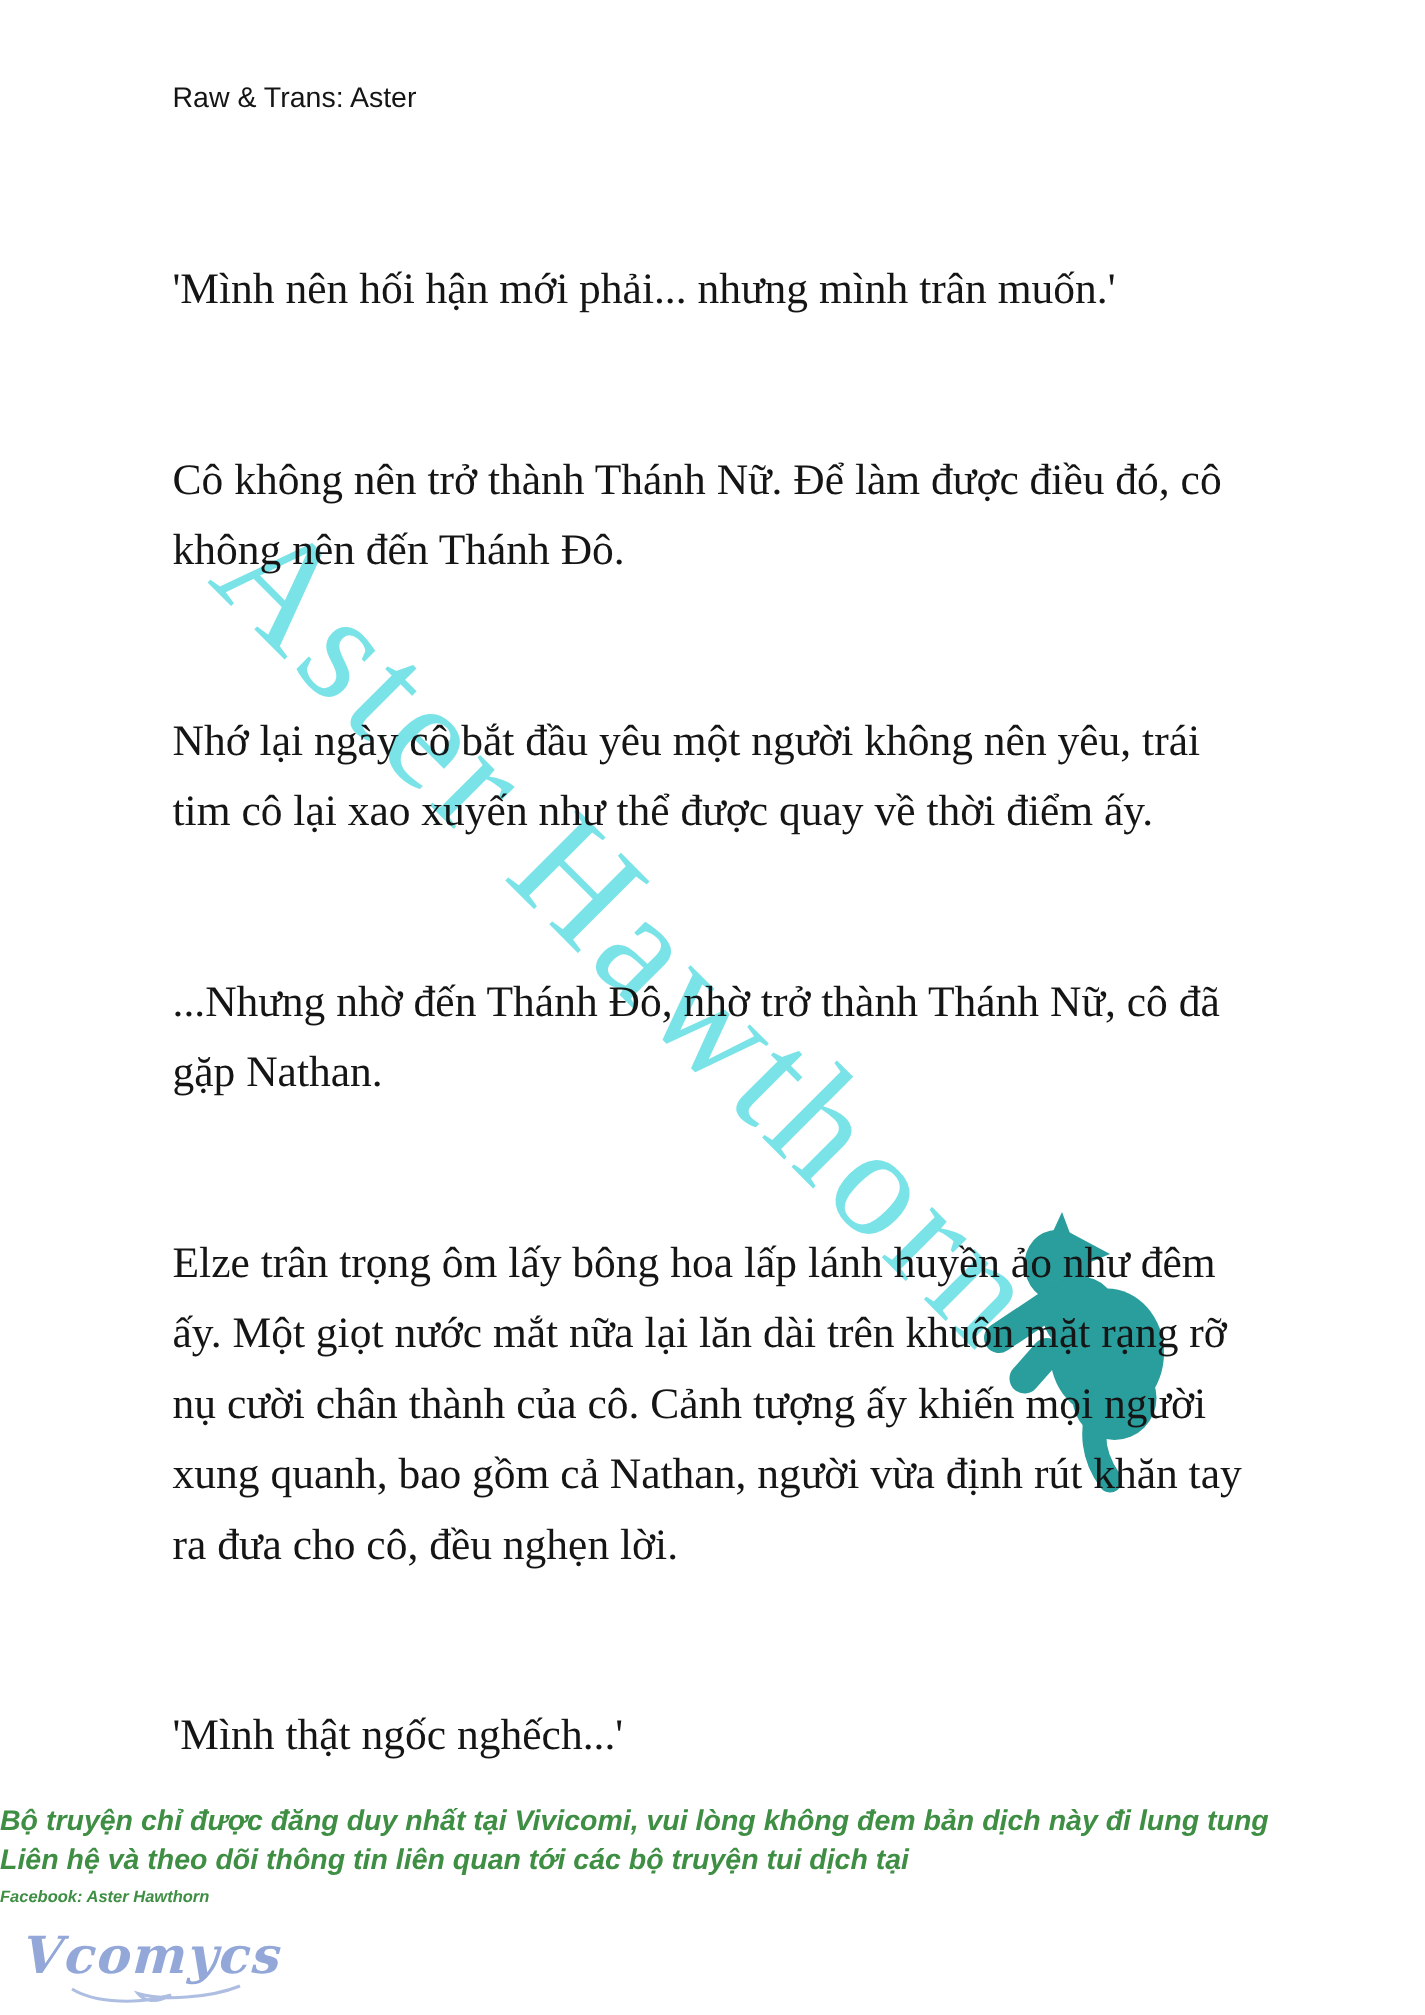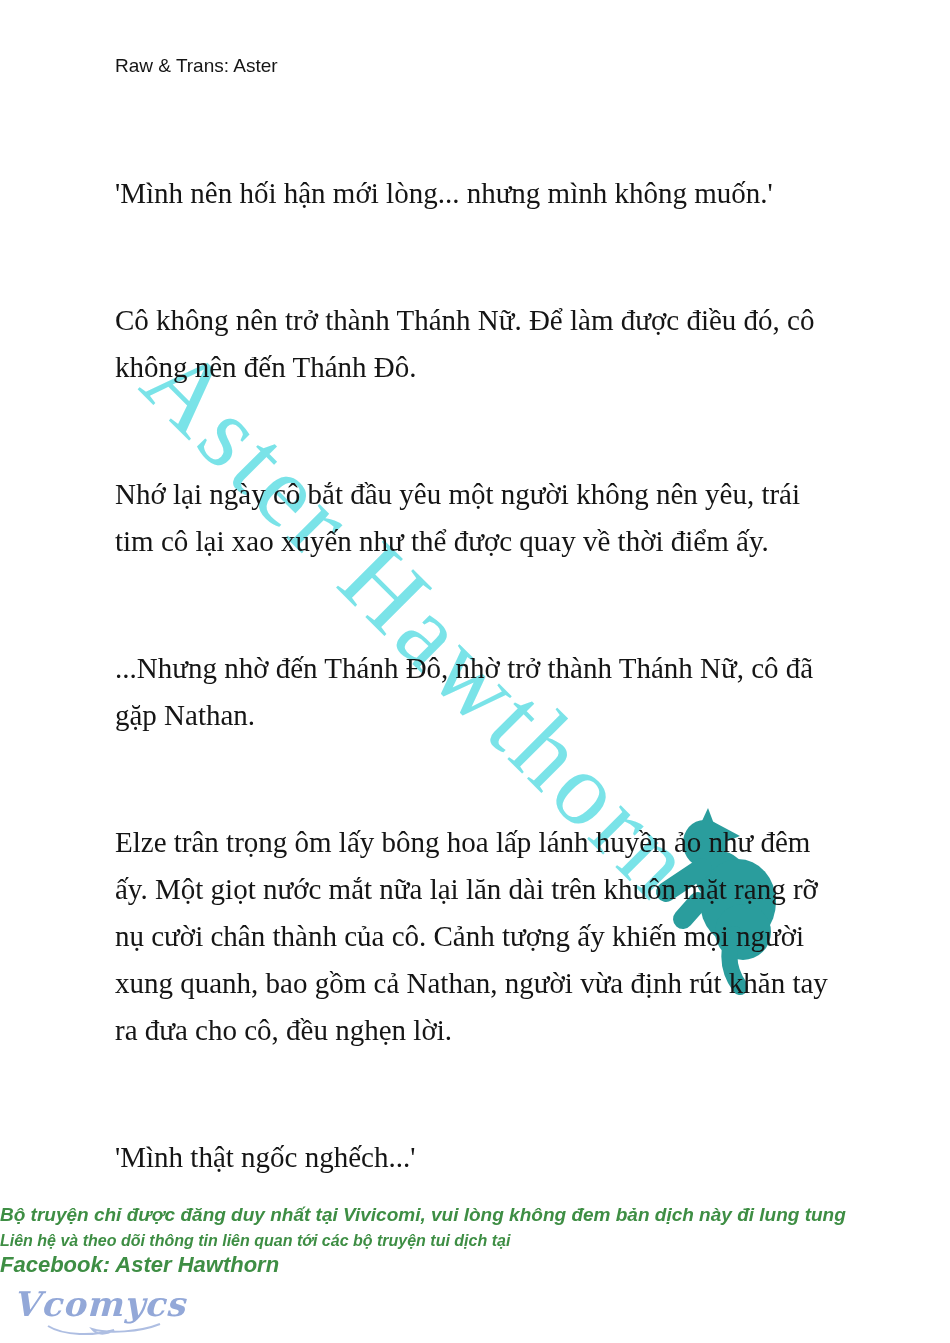--- a/index.html
+++ b/index.html
@@ -62,22 +62,22 @@
     top: 1200px;
     width: 950px;
     text-align: left;
     font-family: "Liberation Sans", sans-serif;
     font-style: italic;
     font-weight: bold;
     color: var(--footer_green, #3e8e44);
     z-index: 3;
   }
   .footer .f1 { font-size: 19px; line-height: 29px; }
-  .footer .f2 { font-size: 16px; line-height: 24px; font-style: italic; }
-  .footer .f3 { font-size: 22px; line-height: 24px; font-style: italic; }
+  .footer .f2 { font-size: 19px; line-height: 24px; font-style: italic; }
+  .footer .f3 { font-size: 11px; line-height: 24px; font-style: italic; }
   .logo {
     position: absolute;
     left: 16px;
     top: 1284px;
     z-index: 3;
     color: var(--logo_blue, #93a8d8);
   }
   .logo-text {
     font-family: "DejaVu Serif", serif;
     font-style: italic;
@@ -112,21 +112,21 @@
       <circle cx="70" cy="70" r="25"></circle>
       <ellipse cx="88" cy="96" rx="38" ry="43"></ellipse>
       <circle cx="93" cy="126" r="28"></circle>
       <line x1="52" y1="62" x2="16" y2="86" stroke="currentColor" stroke-width="20" stroke-linecap="round"></line>
       <line x1="48" y1="96" x2="33" y2="113" stroke="currentColor" stroke-width="20" stroke-linecap="round"></line>
       <path d="M84,128 C76,148 79,166 90,181" fill="none" stroke="currentColor" stroke-width="16" stroke-linecap="round"></path>
     </g>
   </svg>
 
   <div class="content">
-    <p>'Mình nên hối hận mới lòng... nhưng mình không muốn.'</p>
+    <p>'Mình nên hối hận mới phải... nhưng mình trân muốn.'</p>
     <p>Cô không nên trở thành Thánh Nữ. Để làm được điều đó, cô
 không nên đến Thánh Đô.</p>
     <p>Nhớ lại ngày cô bắt đầu yêu một người không nên yêu, trái
 tim cô lại xao xuyến như thể được quay về thời điểm ấy.</p>
     <p>...Nhưng nhờ đến Thánh Đô, nhờ trở thành Thánh Nữ, cô đã
 gặp Nathan.</p>
     <p>Elze trân trọng ôm lấy bông hoa lấp lánh huyền ảo như đêm
 ấy. Một giọt nước mắt nữa lại lăn dài trên khuôn mặt rạng rỡ
 nụ cười chân thành của cô. Cảnh tượng ấy khiến mọi người
 xung quanh, bao gồm cả Nathan, người vừa định rút khăn tay

